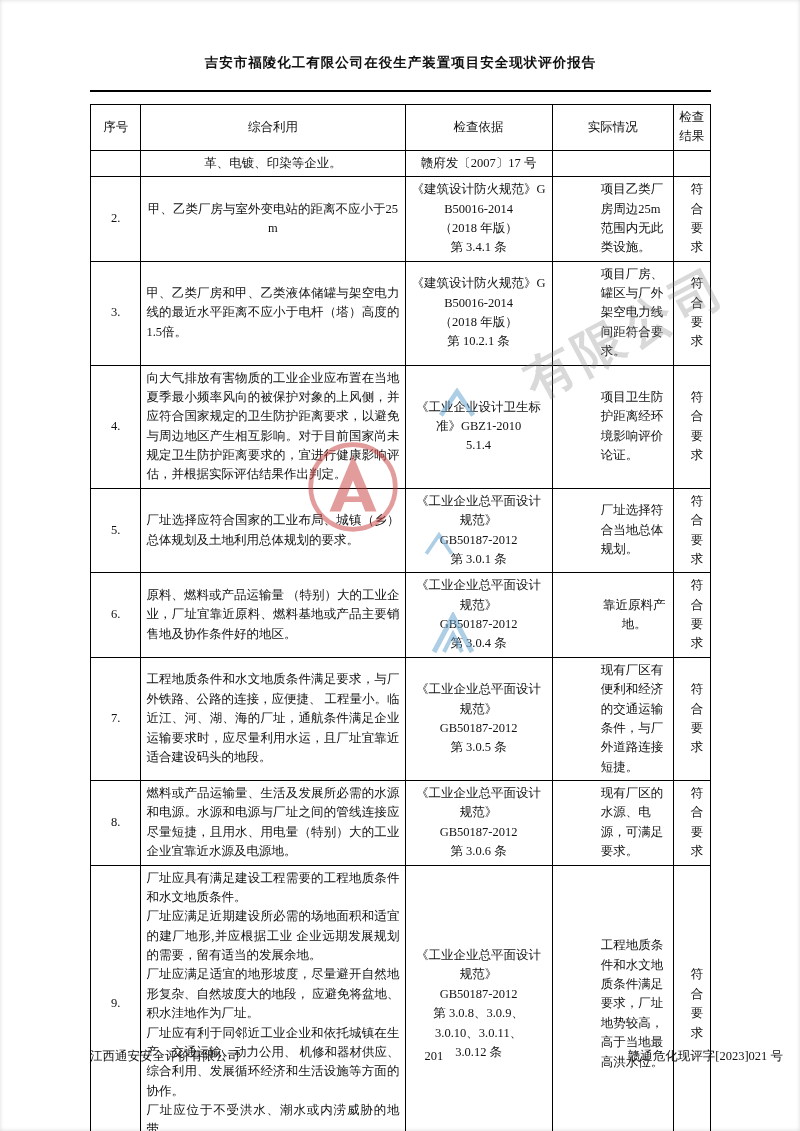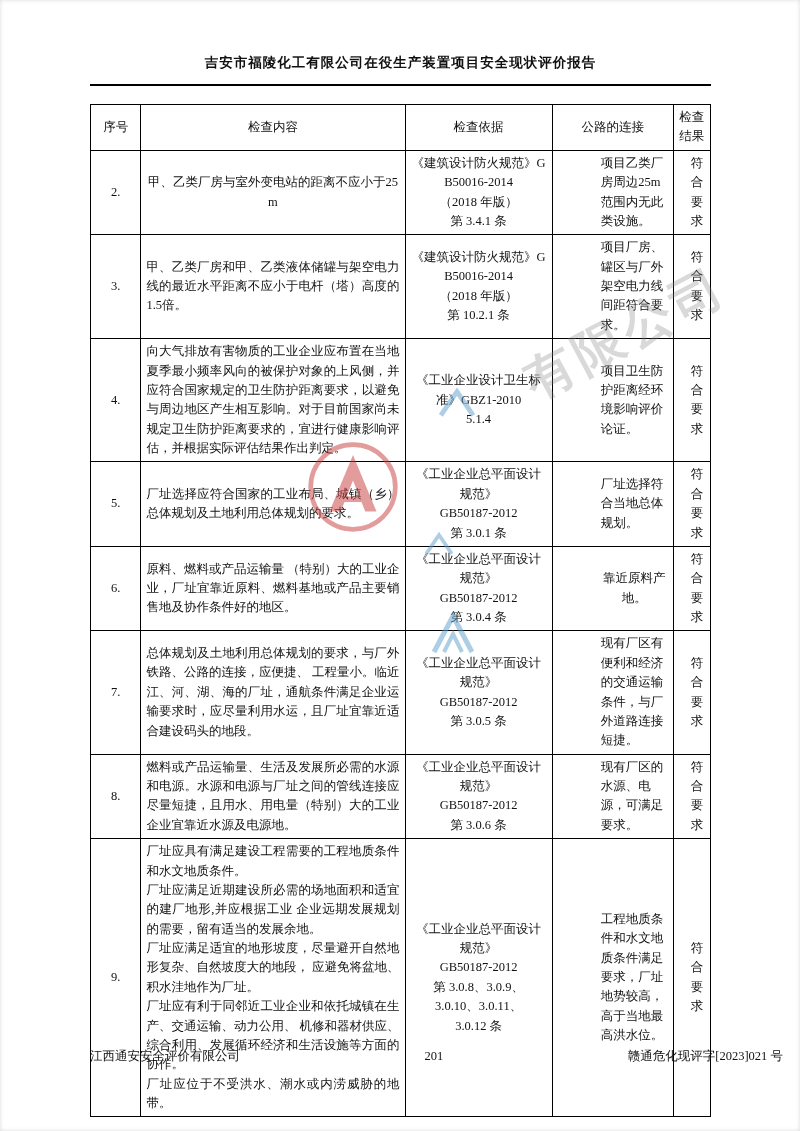--- a/index.html
+++ b/index.html
@@ -14,21 +14,21 @@
     overflow: hidden;
     box-shadow: inset 0 0 4px rgba(0,0,0,0.15);
   }
   .header {
     position: absolute;
     top: 54px; left: 90px; width: 621px;
     text-align: center;
     font-size: 13.5px;
     font-weight: bold;
     letter-spacing: 1px;
-    padding-bottom: 12px;
+    padding-bottom: 18px;
     border-bottom: 2px solid #000;
   }
   table.checklist {
     position: absolute;
     top: 104px; left: 90px;
     width: 621px;
     border-collapse: collapse;
     table-layout: fixed;
   }
   .checklist th, .checklist td {
@@ -97,27 +97,34 @@
     <colgroup>
       <col class="c-no">
         <col class="c-cont">
         <col class="c-basis">
         <col class="c-actual">
         <col class="c-result">
     </colgroup>
     <thead>
       <tr>
         <th>序号</th>
-        <th>检查内容</th>
+        <th>综合利用</th>
         <th>检查依据</th>
-        <th>公路的连接</th>
+        <th>实际情况</th>
         <th>检查结果</th>
       </tr>
     </thead>
     <tbody>
+      <tr class="partial">
+        <td class="no"></td>
+        <td class="cont center">革、电镀、印染等企业。</td>
+        <td class="basis">赣府发〔2007〕17 号</td>
+        <td class="actual"></td>
+        <td class="result"></td>
+      </tr>
       <tr>
         <td class="no">2.</td>
         <td class="cont center">甲、乙类厂房与室外变电站的距离不应小于25m</td>
         <td class="basis">《建筑设计防火规范》GB50016-2014
 （2018 年版）
 第 3.4.1 条</td>
         <td class="actual">项目乙类厂房周边25m范围内无此类设施。</td>
         <td class="result">符合要求</td>
       </tr>
       <tr>
@@ -150,21 +157,21 @@
         <td class="no">6.</td>
         <td class="cont">原料、燃料或产品运输量 （特别）大的工业企业，厂址宜靠近原料、燃料基地或产品主要销售地及协作条件好的地区。</td>
         <td class="basis">《工业企业总平面设计规范》
 GB50187-2012
 第 3.0.4 条</td>
         <td class="actual center">靠近原料产地。</td>
         <td class="result">符合要求</td>
       </tr>
       <tr>
         <td class="no">7.</td>
-        <td class="cont">总体规划及土地利用总体规划的要求，与厂外铁路、公路的连接，应便捷、 工程量小。临近江、河、湖、海的厂址，通航条件满足企业运输要求时，应尽量利用水运，且厂址宜靠近适合建设码头的地段。</td>
+        <td class="cont">工程地质条件和水文地质条件满足要求，与厂外铁路、公路的连接，应便捷、 工程量小。临近江、河、湖、海的厂址，通航条件满足企业运输要求时，应尽量利用水运，且厂址宜靠近适合建设码头的地段。</td>
         <td class="basis">《工业企业总平面设计规范》
 GB50187-2012
 第 3.0.5 条</td>
         <td class="actual">现有厂区有便利和经济的交通运输条件，与厂外道路连接短捷。</td>
         <td class="result">符合要求</td>
       </tr>
       <tr>
         <td class="no">8.</td>
         <td class="cont">燃料或产品运输量、生活及发展所必需的水源和电源。水源和电源与厂址之间的管线连接应尽量短捷，且用水、用电量（特别）大的工业企业宜靠近水源及电源地。</td>
         <td class="basis">《工业企业总平面设计规范》

